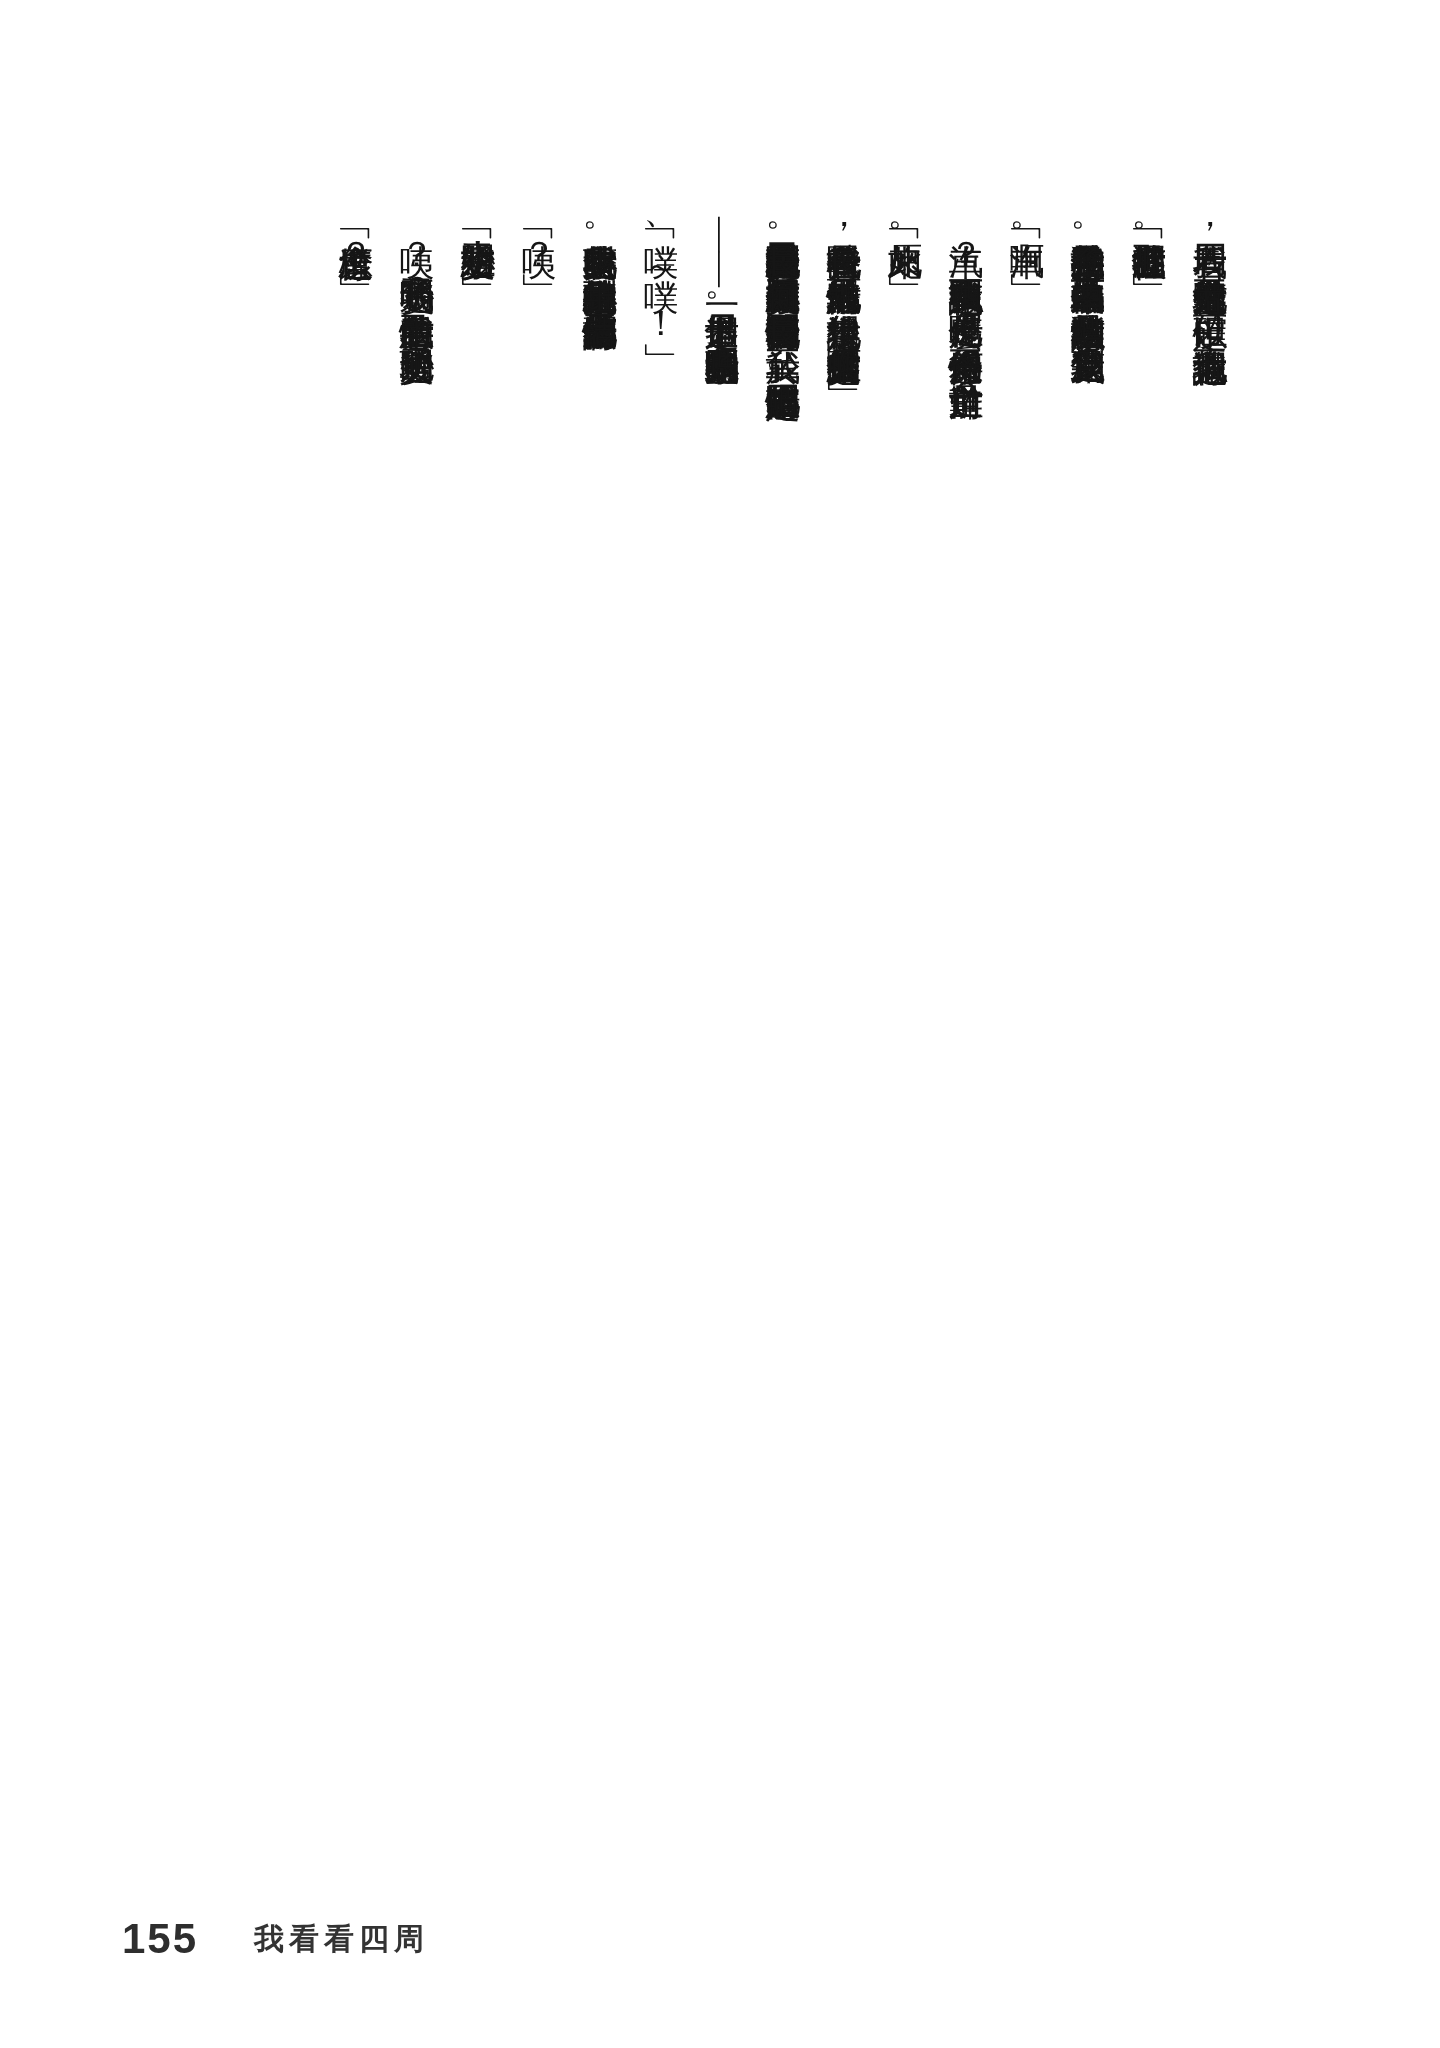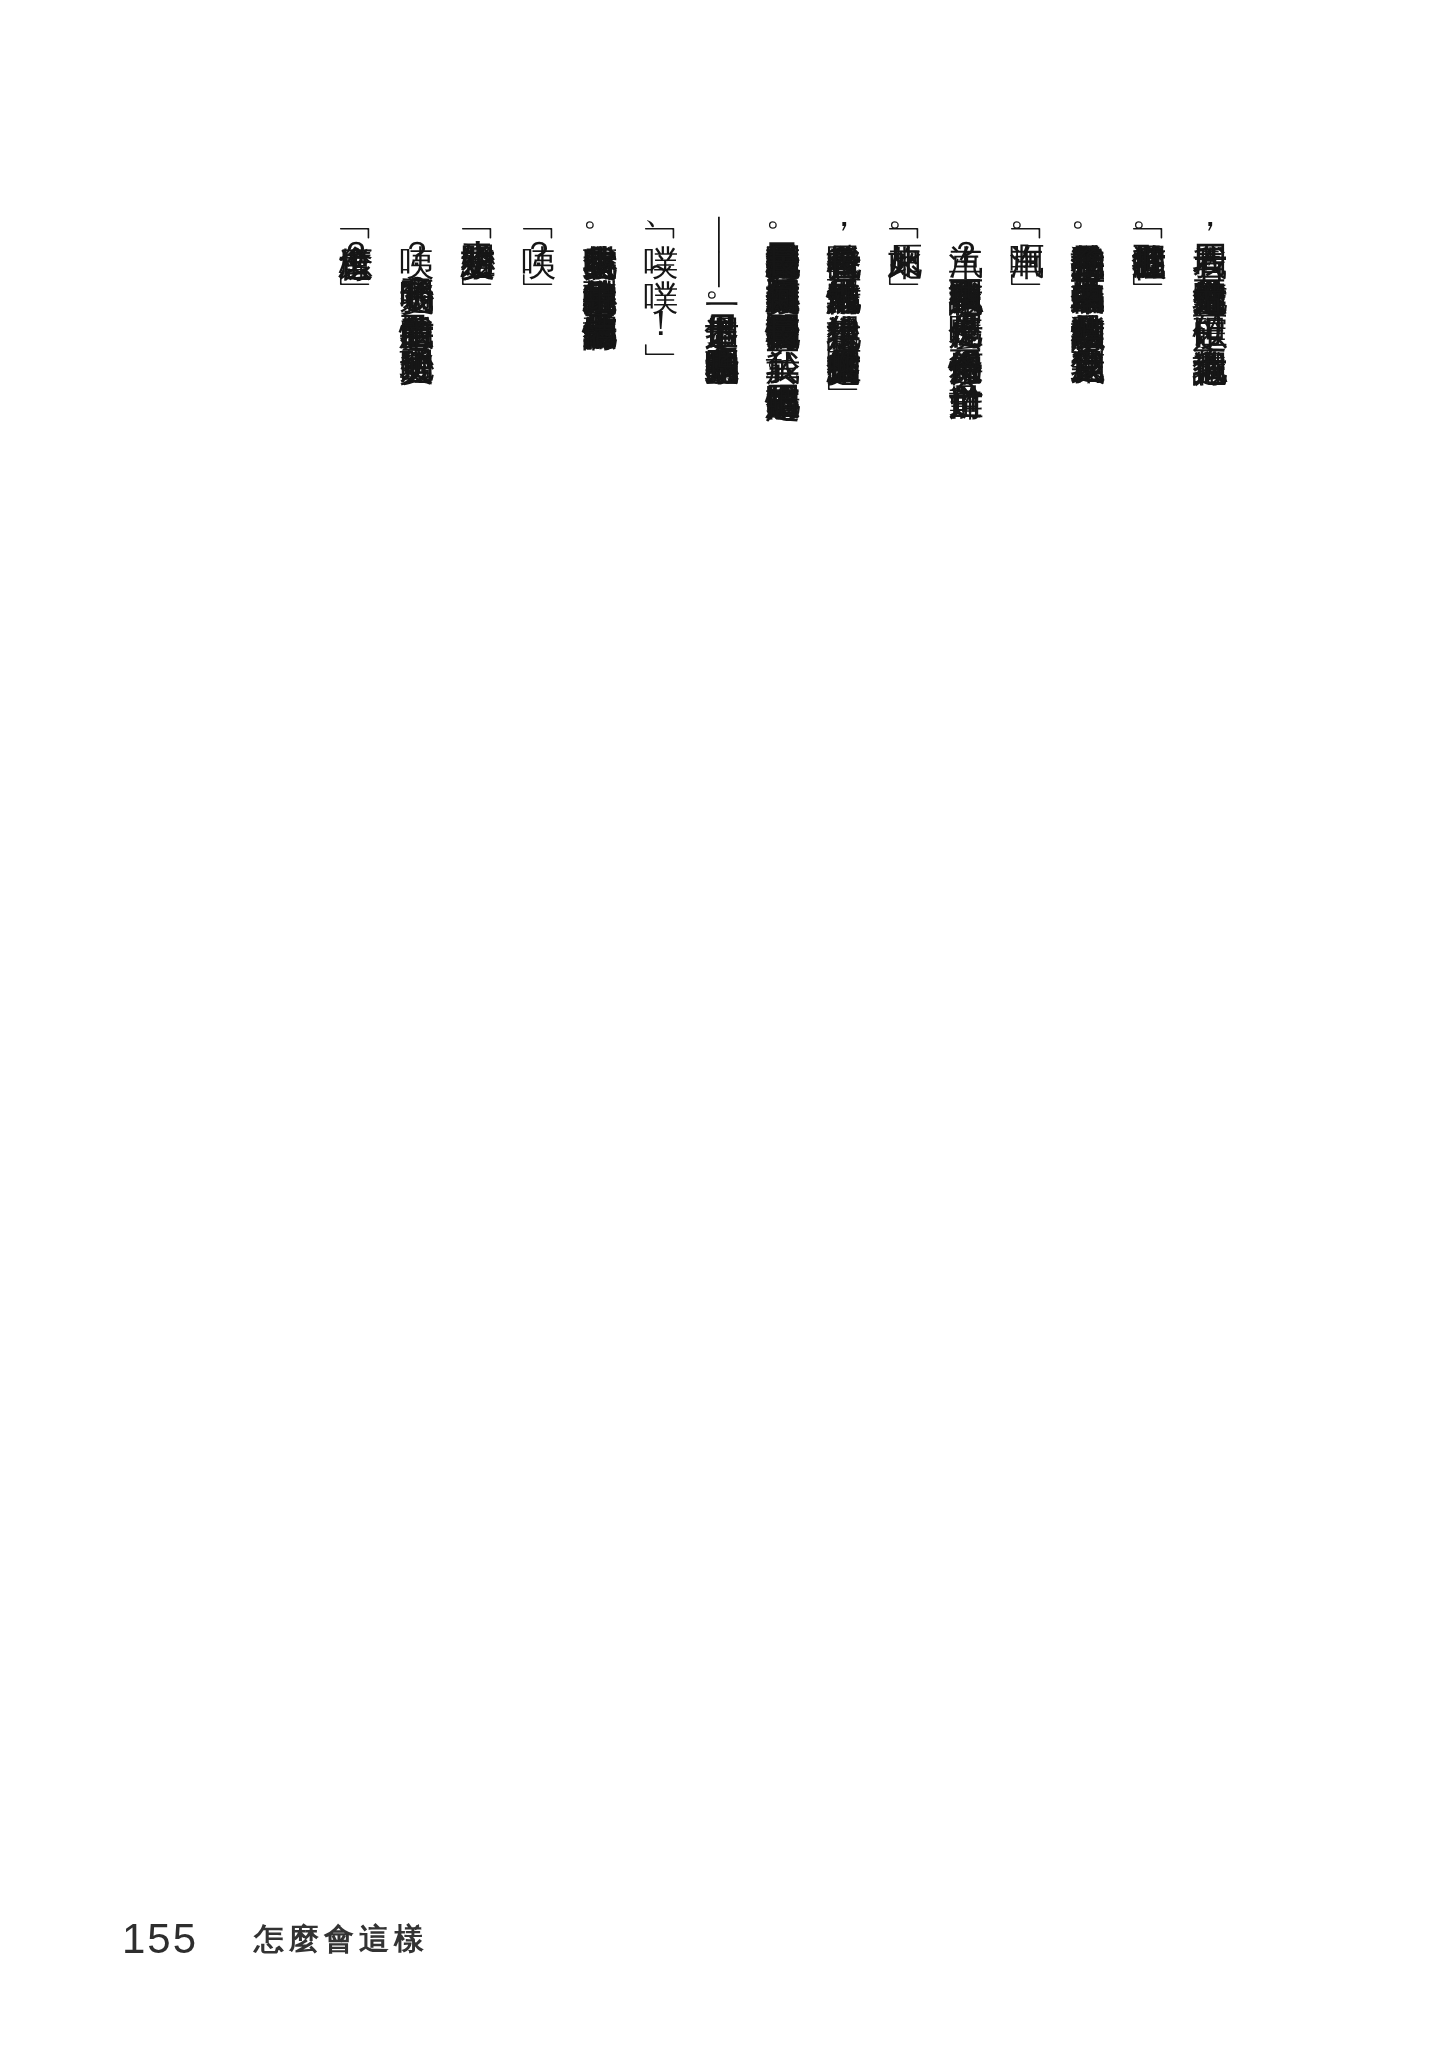--- a/index.html
+++ b/index.html
@@ -38,21 +38,21 @@
     position: absolute;
     left: 122px;
     top: 1918px;
     display: flex;
     align-items: center;
     font-family: "Liberation Sans", "DejaVu Sans", sans-serif;
     color: #2e2e2e;
   }
   .page-number {
     font-size: 42px;
-    font-weight: 400;
+    font-weight: 700;
     letter-spacing: 2px;
     line-height: 1;
   }
   .section-title {
     margin-left: 56px;
     font-size: 30px;
     font-weight: 700;
     letter-spacing: 5px;
     line-height: 1;
     color: #333333;
@@ -76,16 +76,16 @@
     <p>「噗、噗～！」</p>
     <p>此時小空突然看著我大叫。大家的視線從小空轉移到我身上，然後他們三人都露出了驚訝的表情。</p>
     <p>「咦？」</p>
     <p>「艾維小姐變透明了！」</p>
     <p>咦？我變透明了嗎？我急忙看向自己的手，發現真的變透明了。</p>
     <p>「怎麼會這樣？」</p>
   </div>
 
   <div class="footer">
     <span class="page-number">155</span>
-    <span class="section-title">怎麼會這樣</span>
+    <span class="section-title">我看看四周</span>
   </div>
 
 </div>
 
 </body></html>

